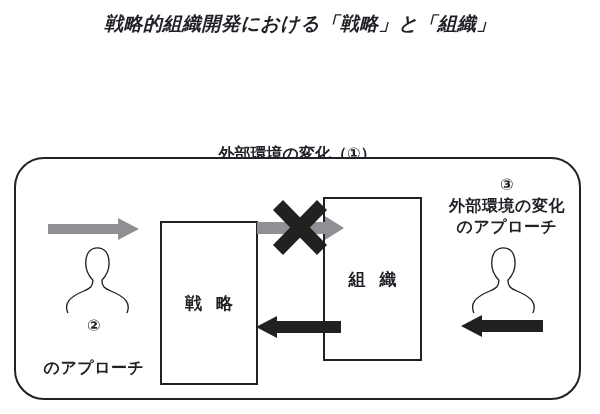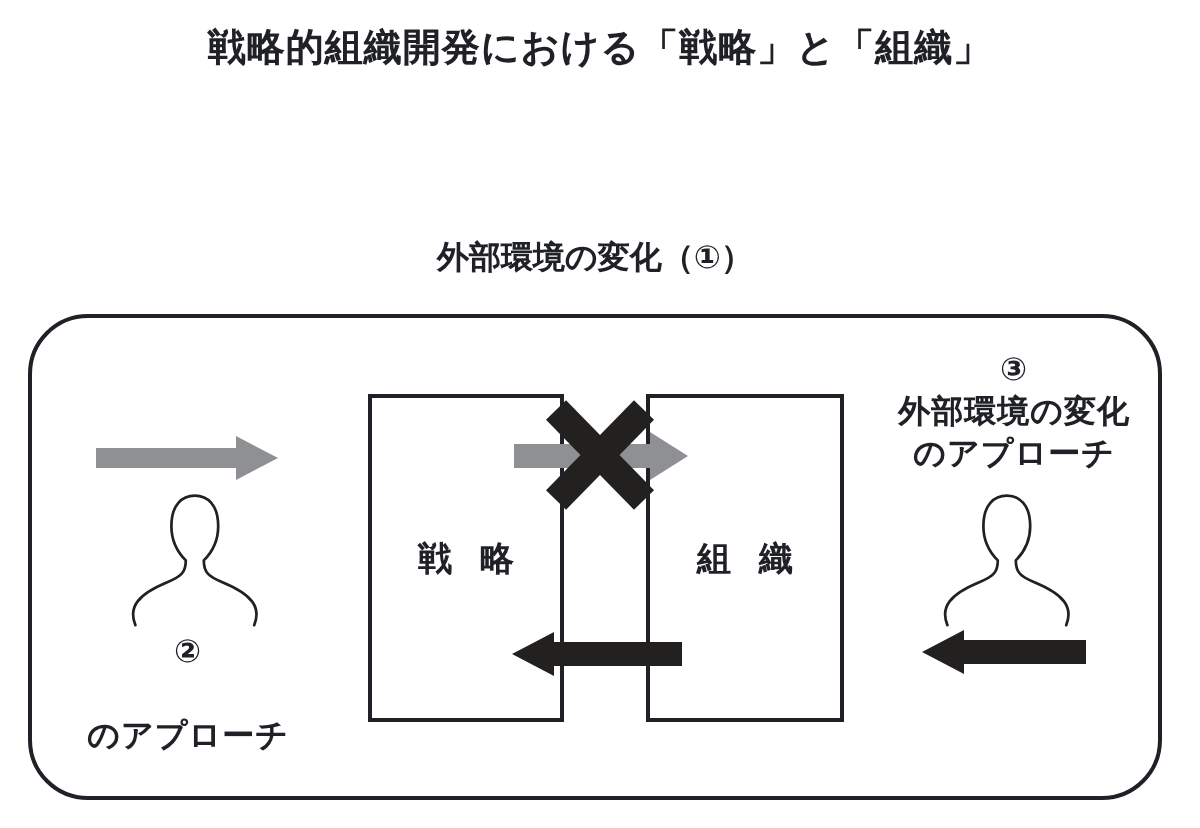--- a/index.html
+++ b/index.html
@@ -18,24 +18,25 @@
   .title {
     position: absolute;
     top: 11px;
     left: 0;
     width: 600px;
     text-align: center;
     font-size: 19px;
     font-weight: 700;
     letter-spacing: 0.5px;
     color: #1f2126;
+    font-style: italic;
   }
   .external-label {
     position: absolute;
-    top: 119px;
+    top: 144px;
     left: 14px;
     width: 567px;
     text-align: center;
     font-size: 16px;
     font-weight: 700;
     color: #1f2126;
   }
   .outer-frame {
     position: absolute;
     left: 14px;
@@ -53,21 +54,21 @@
     border: 2px solid #1f2126;
     background: #ffffff;
     display: flex;
     align-items: center;
     justify-content: center;
     font-size: 17px;
     font-weight: 600;
     letter-spacing: 4px;
     color: #1f2126;
   }
-  .box-strategy { left: 184px; width: 98px; }
+  .box-strategy { left: 160px; width: 98px; margin-top: 24px; }
   .box-organization { left: 323px; width: 99px; }
   .node-box span { padding-left: 4px; }
   .overlay-svg {
     position: absolute;
     left: 0;
     top: 0;
     width: 600px;
     height: 414px;
     pointer-events: none;
   }

